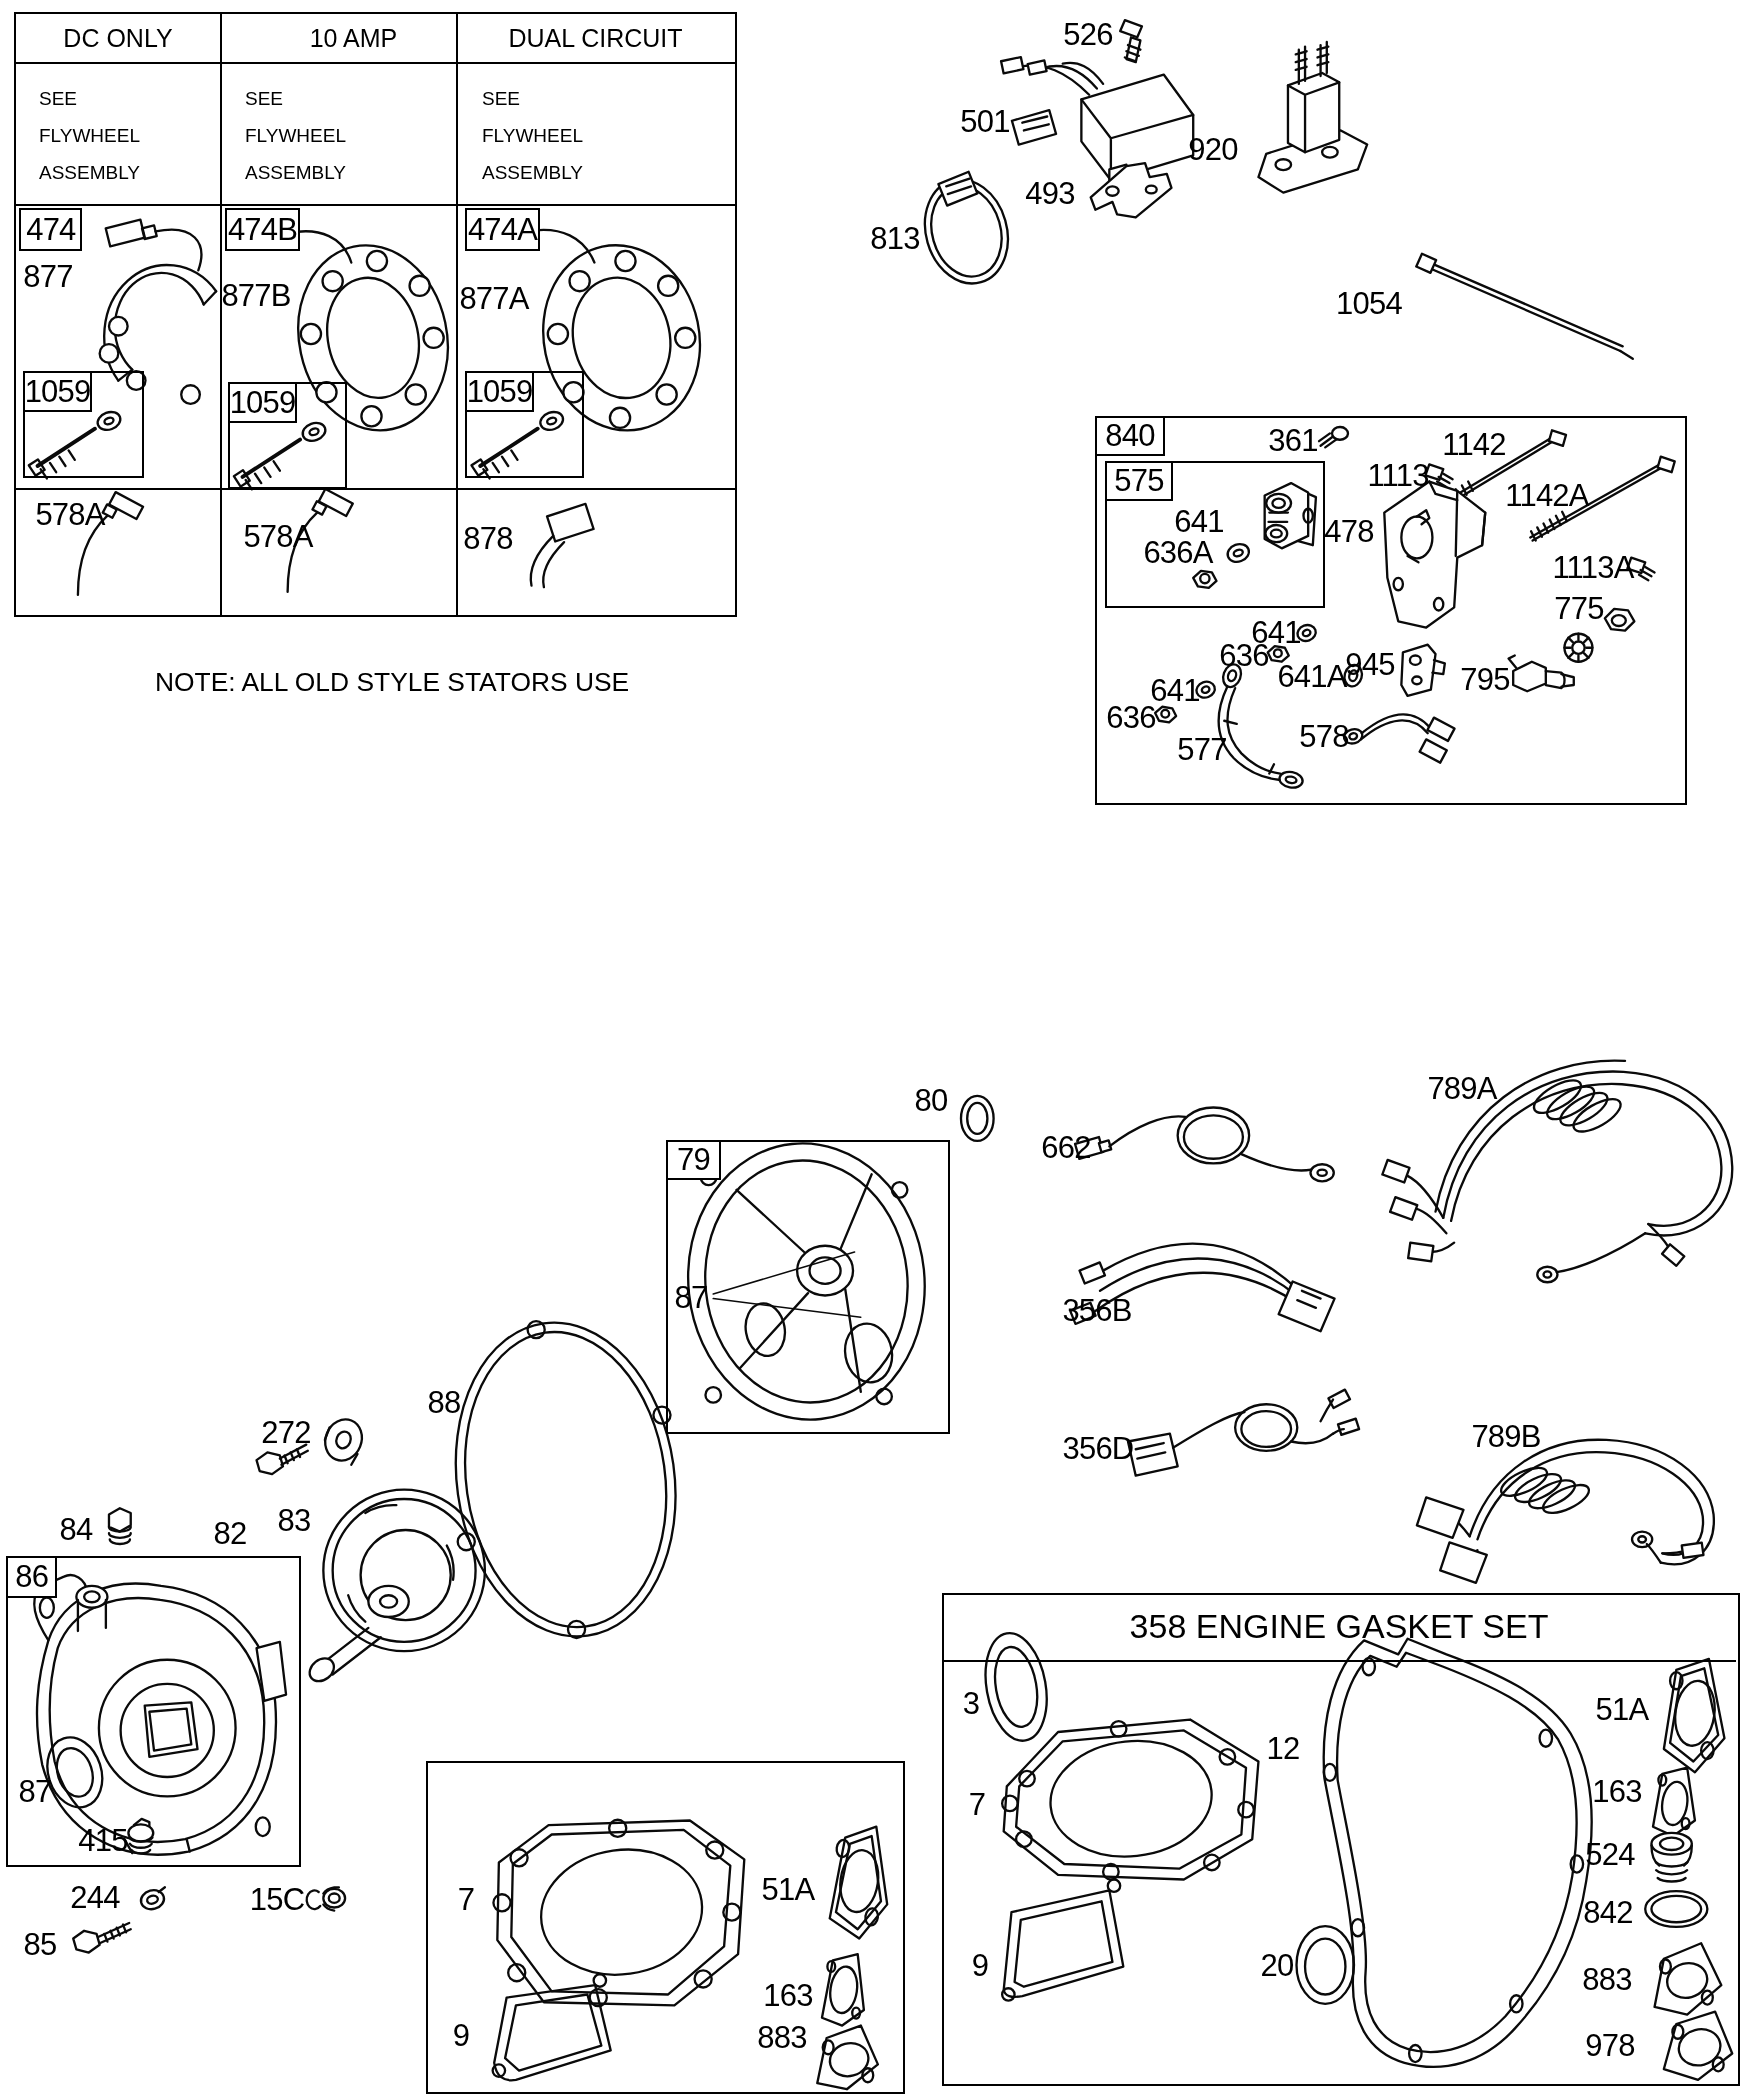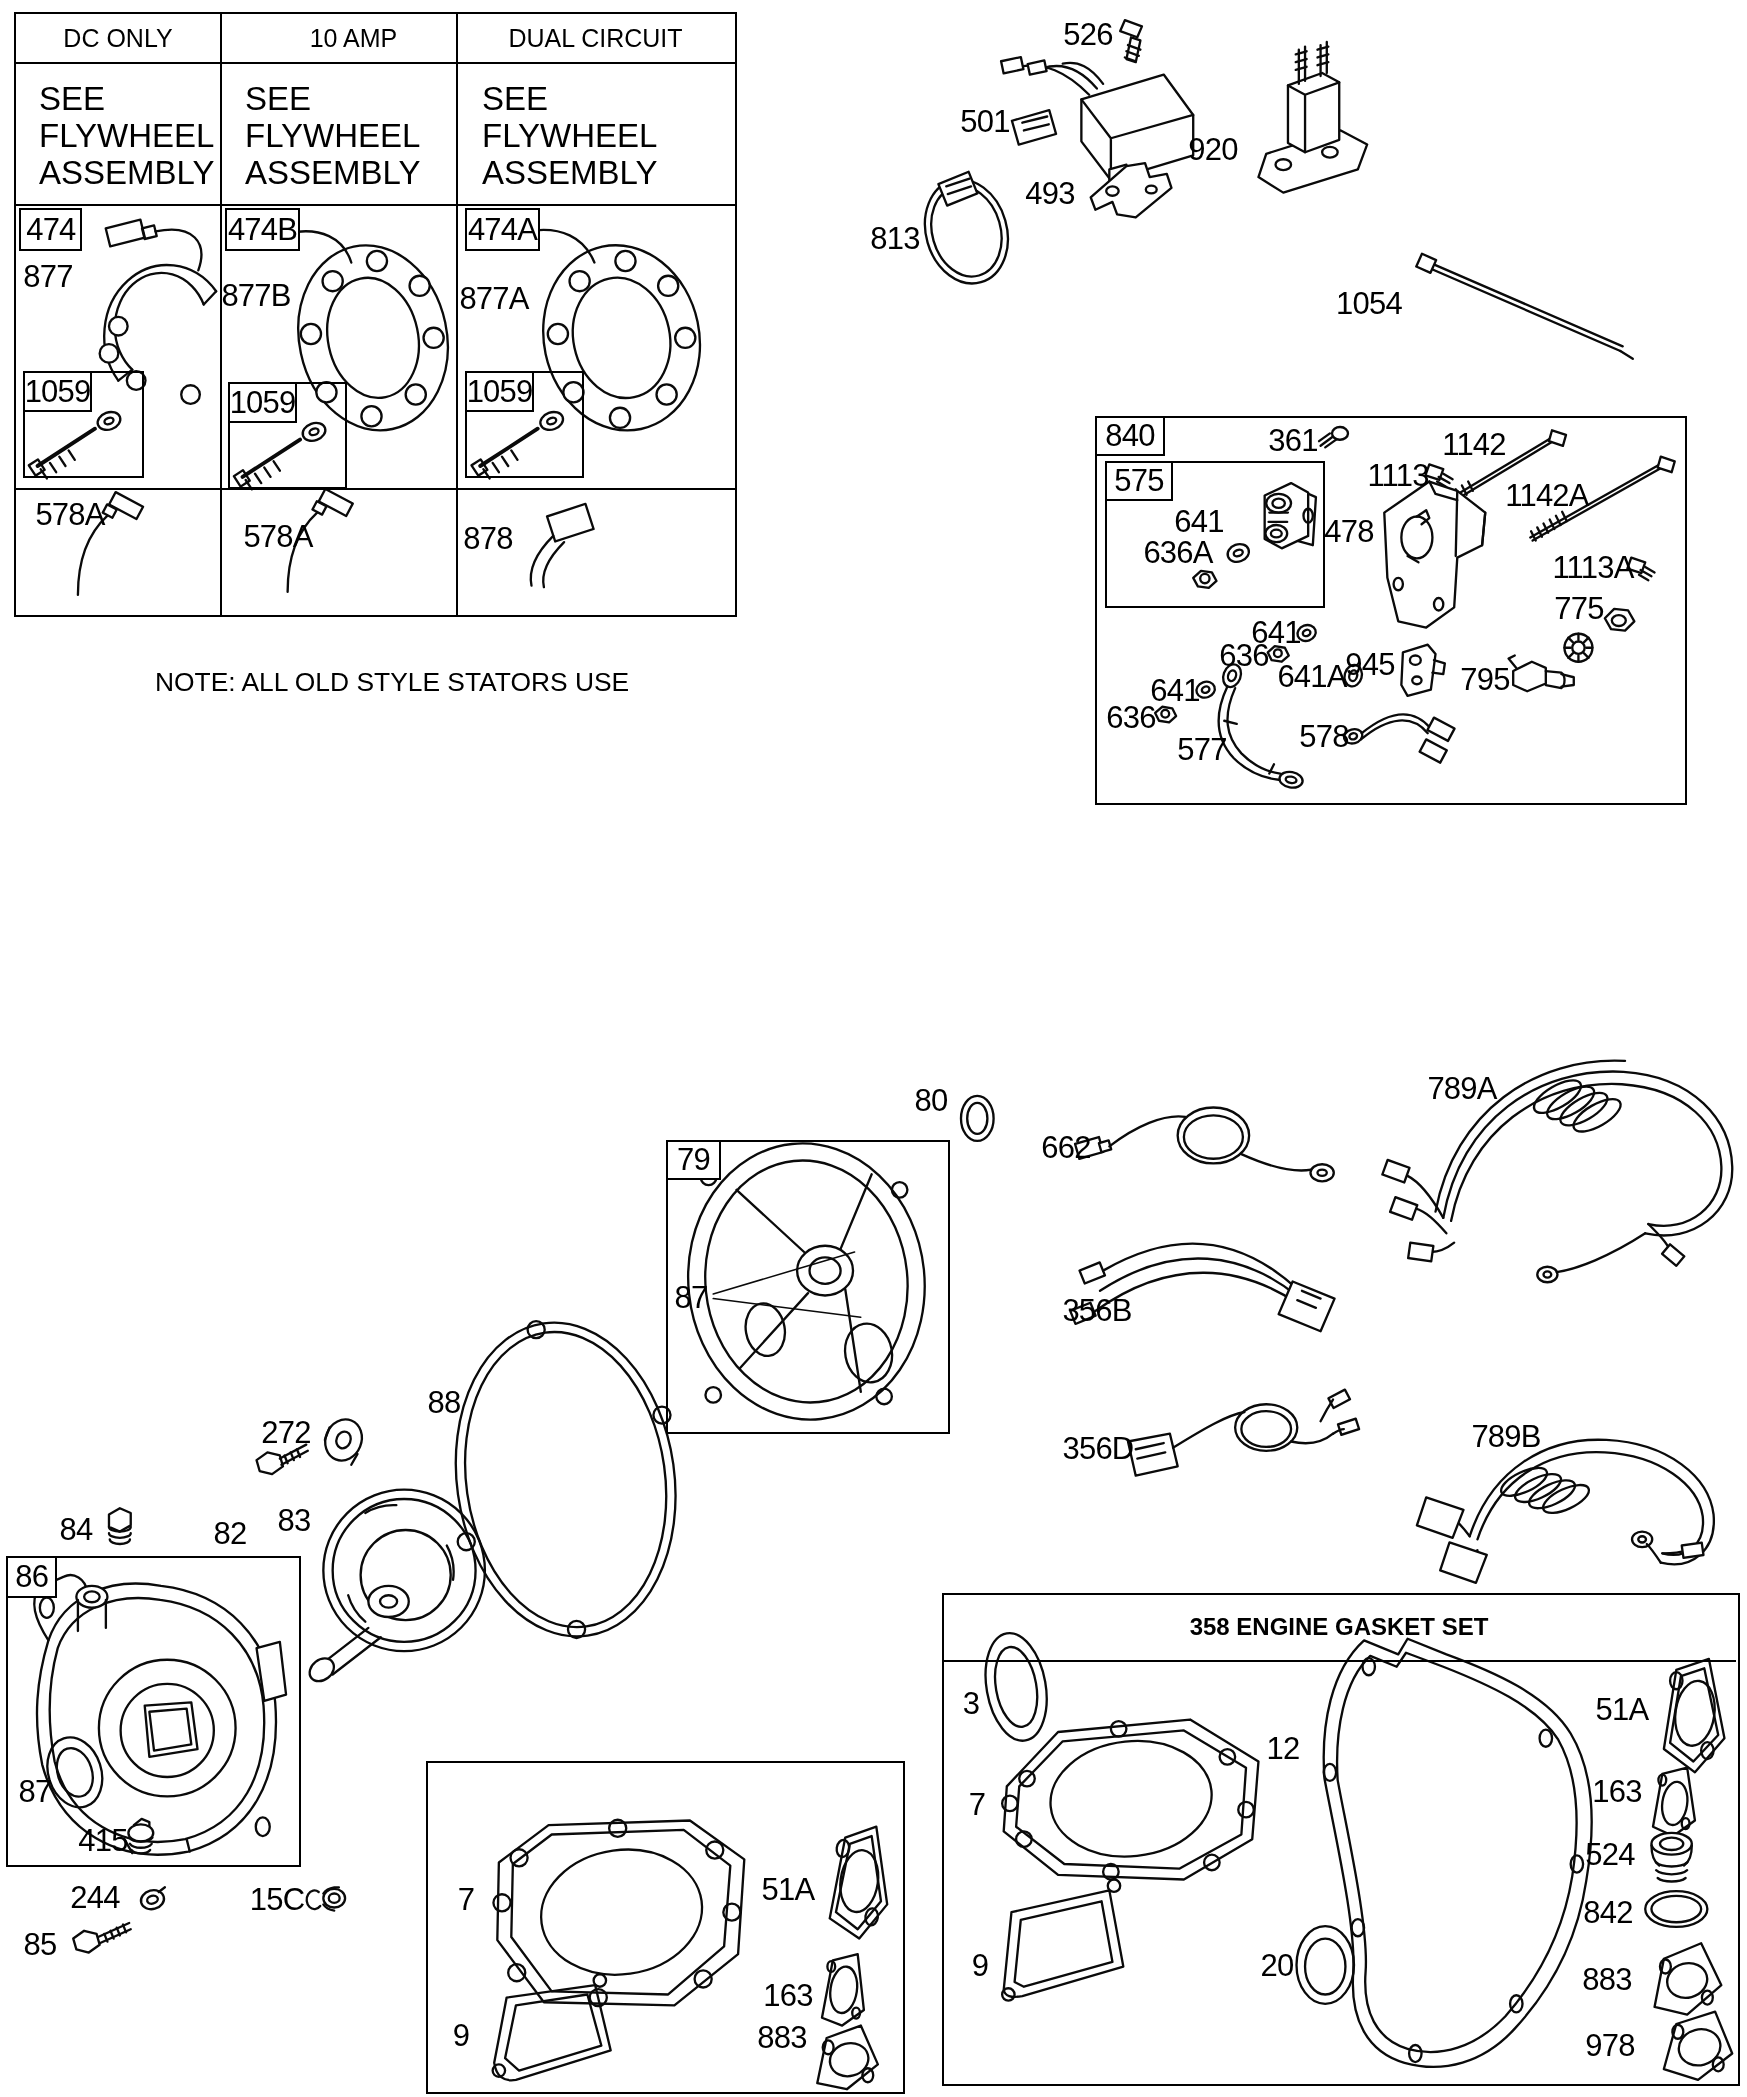--- a/index.html
+++ b/index.html
@@ -5,28 +5,28 @@
   html,body{margin:0;padding:0;background:#fff;}
   #page{position:relative;width:1748px;height:2097px;background:#ffffff;
         font-family:"Liberation Sans","DejaVu Sans",sans-serif;color:#000;overflow:hidden;}
   svg.art{position:absolute;left:0;top:0;width:1748px;height:2097px;}
   .plabel{position:absolute;transform:translate(-50%,-50%);font-size:31px;letter-spacing:-0.8px;
           white-space:nowrap;line-height:1;}
   .boxedlabel{position:absolute;border:2.3px solid #000;background:#fff;display:flex;
               align-items:center;justify-content:center;font-size:31px;letter-spacing:-0.8px;}
   .outline-box{position:absolute;border:2.3px solid #000;background:transparent;}
   .settitle{position:absolute;border-bottom:2.3px solid #000;display:flex;align-items:center;
-            justify-content:center;font-size:24px;letter-spacing:0px;font-weight:bold;}
+            justify-content:center;font-size:34px;letter-spacing:0px;}
   
   #stator-table{position:absolute;left:14px;top:11.7px;width:719px;height:601px;border:2.3px solid #000;}
   .tcol-div{position:absolute;top:0;bottom:0;width:2.3px;background:#000;}
   .trow-div{position:absolute;left:0;right:0;height:2.3px;background:#000;}
   .thead{position:absolute;top:0;height:50px;display:flex;align-items:center;justify-content:center;
          font-size:25px;}
-  .tsee{position:absolute;top:66px;font-size:33px;line-height:37px;}
+  .tsee{position:absolute;top:66px;font-size:19px;line-height:37px;}
   .note-line{position:absolute;font-size:26.4px;white-space:nowrap;}
   .note2{display:flex;align-items:flex-start;}
   .note2 .refnum{margin:0 40px;padding-top:4.7px;}
 </style>
 </head>
 <body>
 
 <div id="page">
 
   <svg class="art" viewBox="0 0 2250 2700" fill="none" stroke="#0a0a0a" stroke-width="3" stroke-linecap="round" stroke-linejoin="round">

